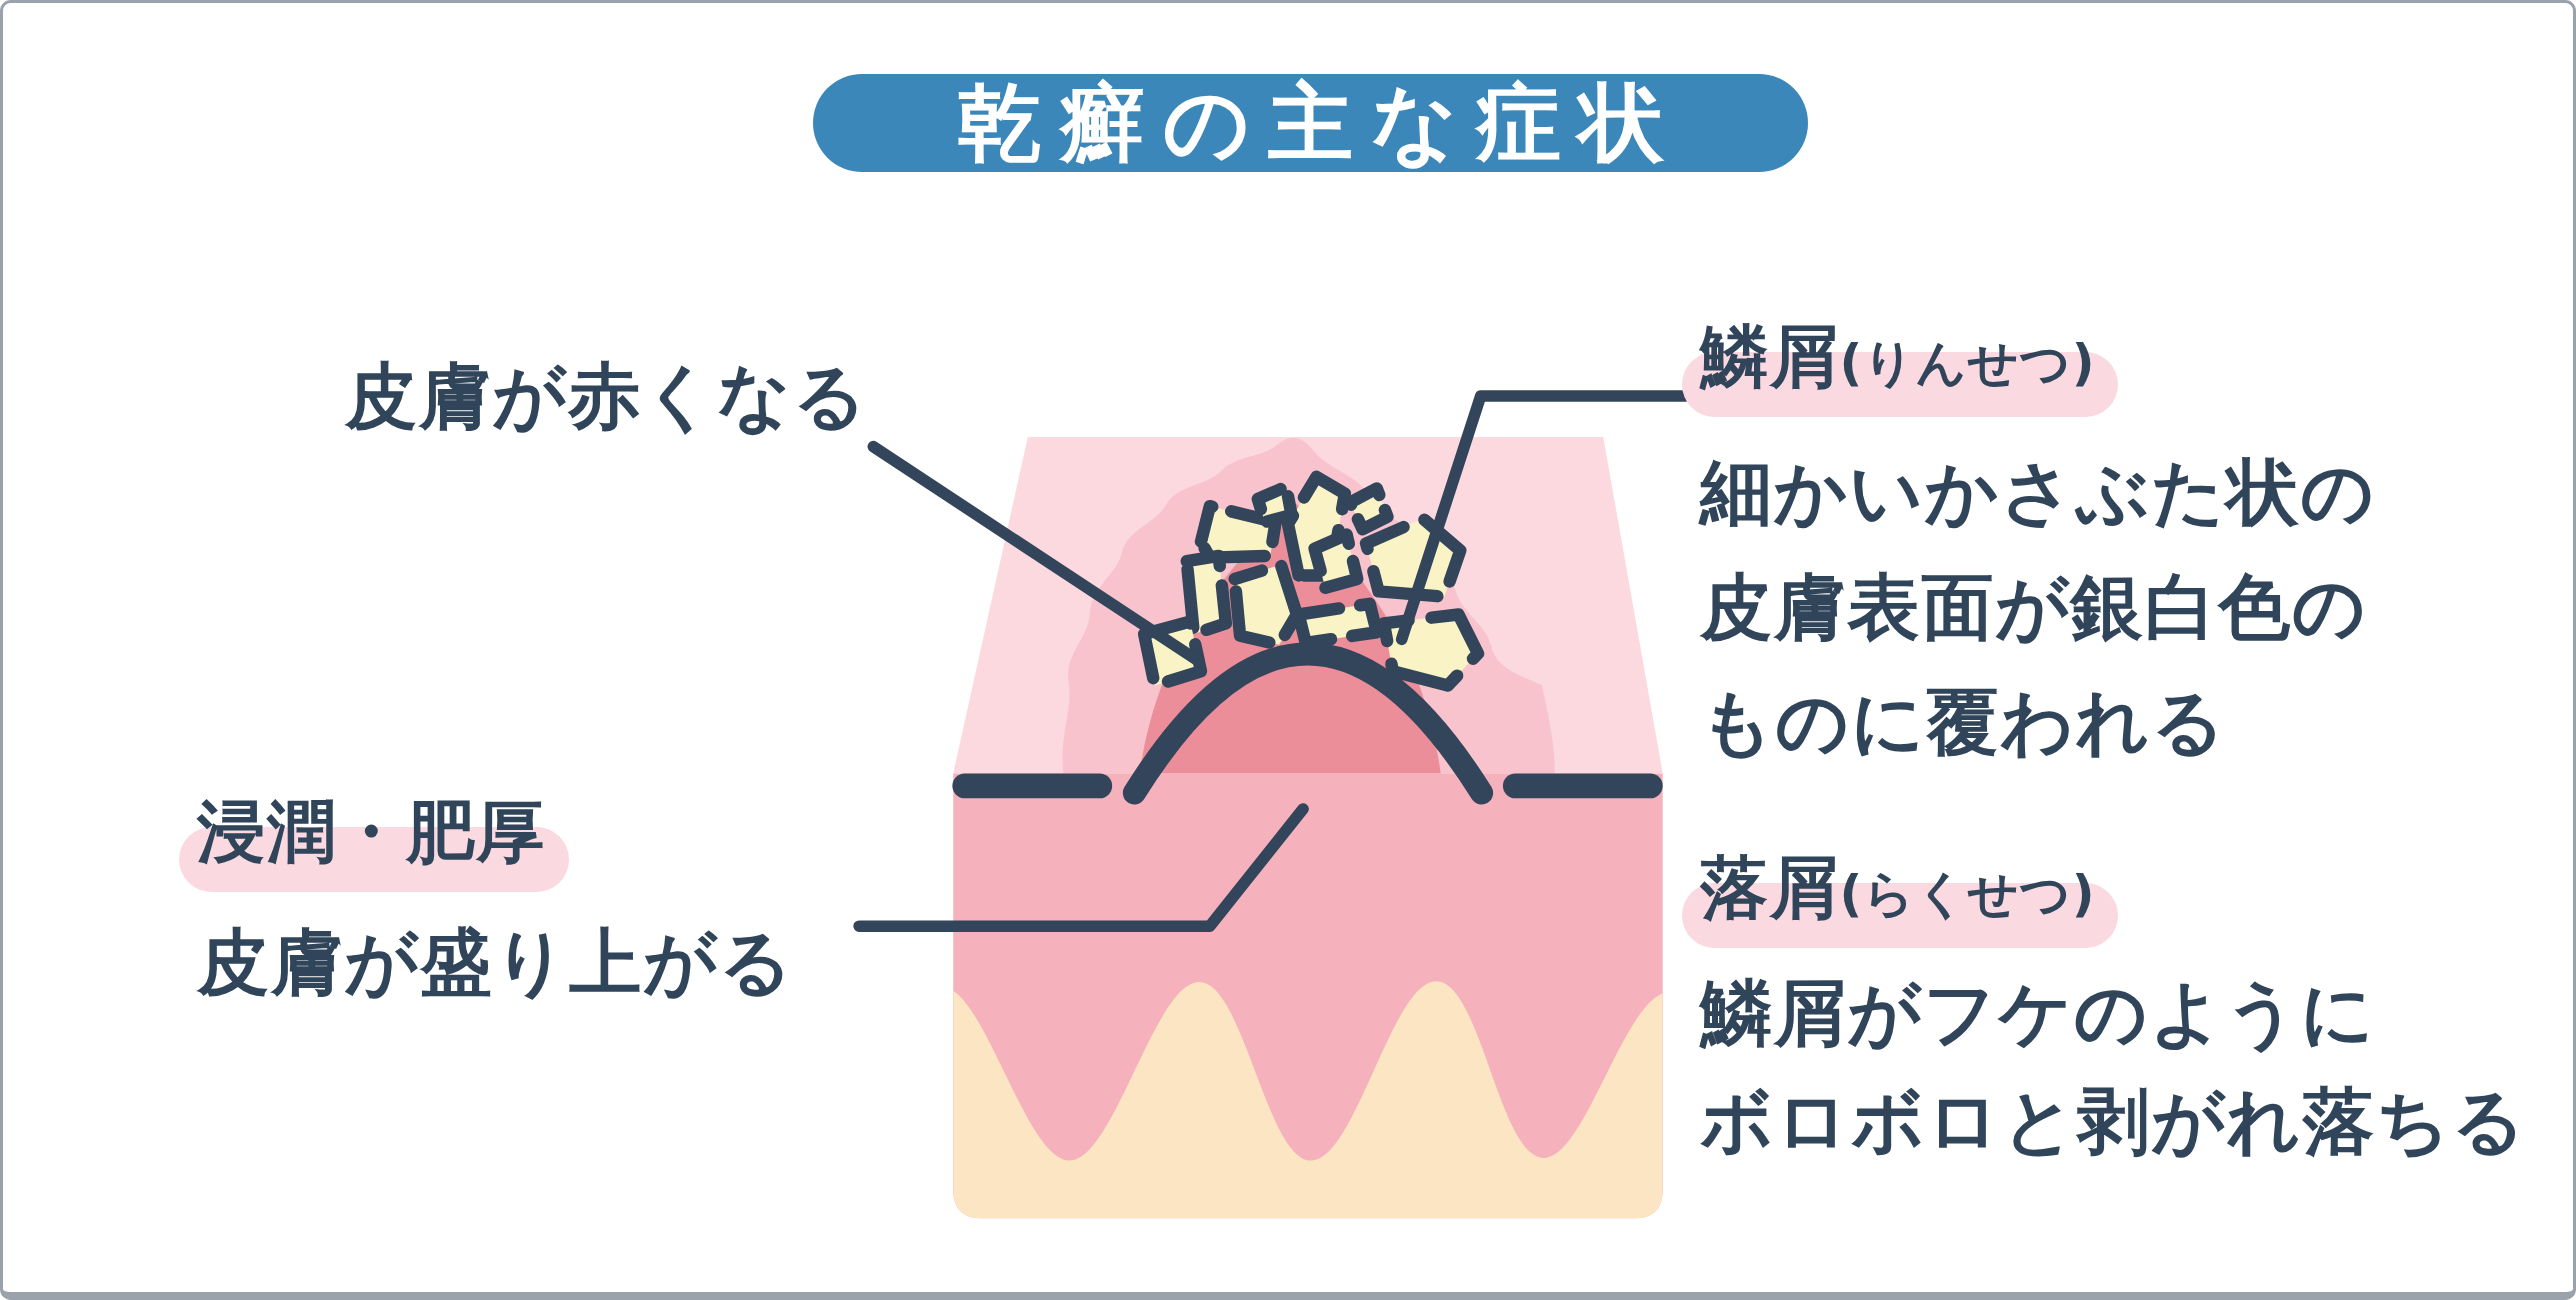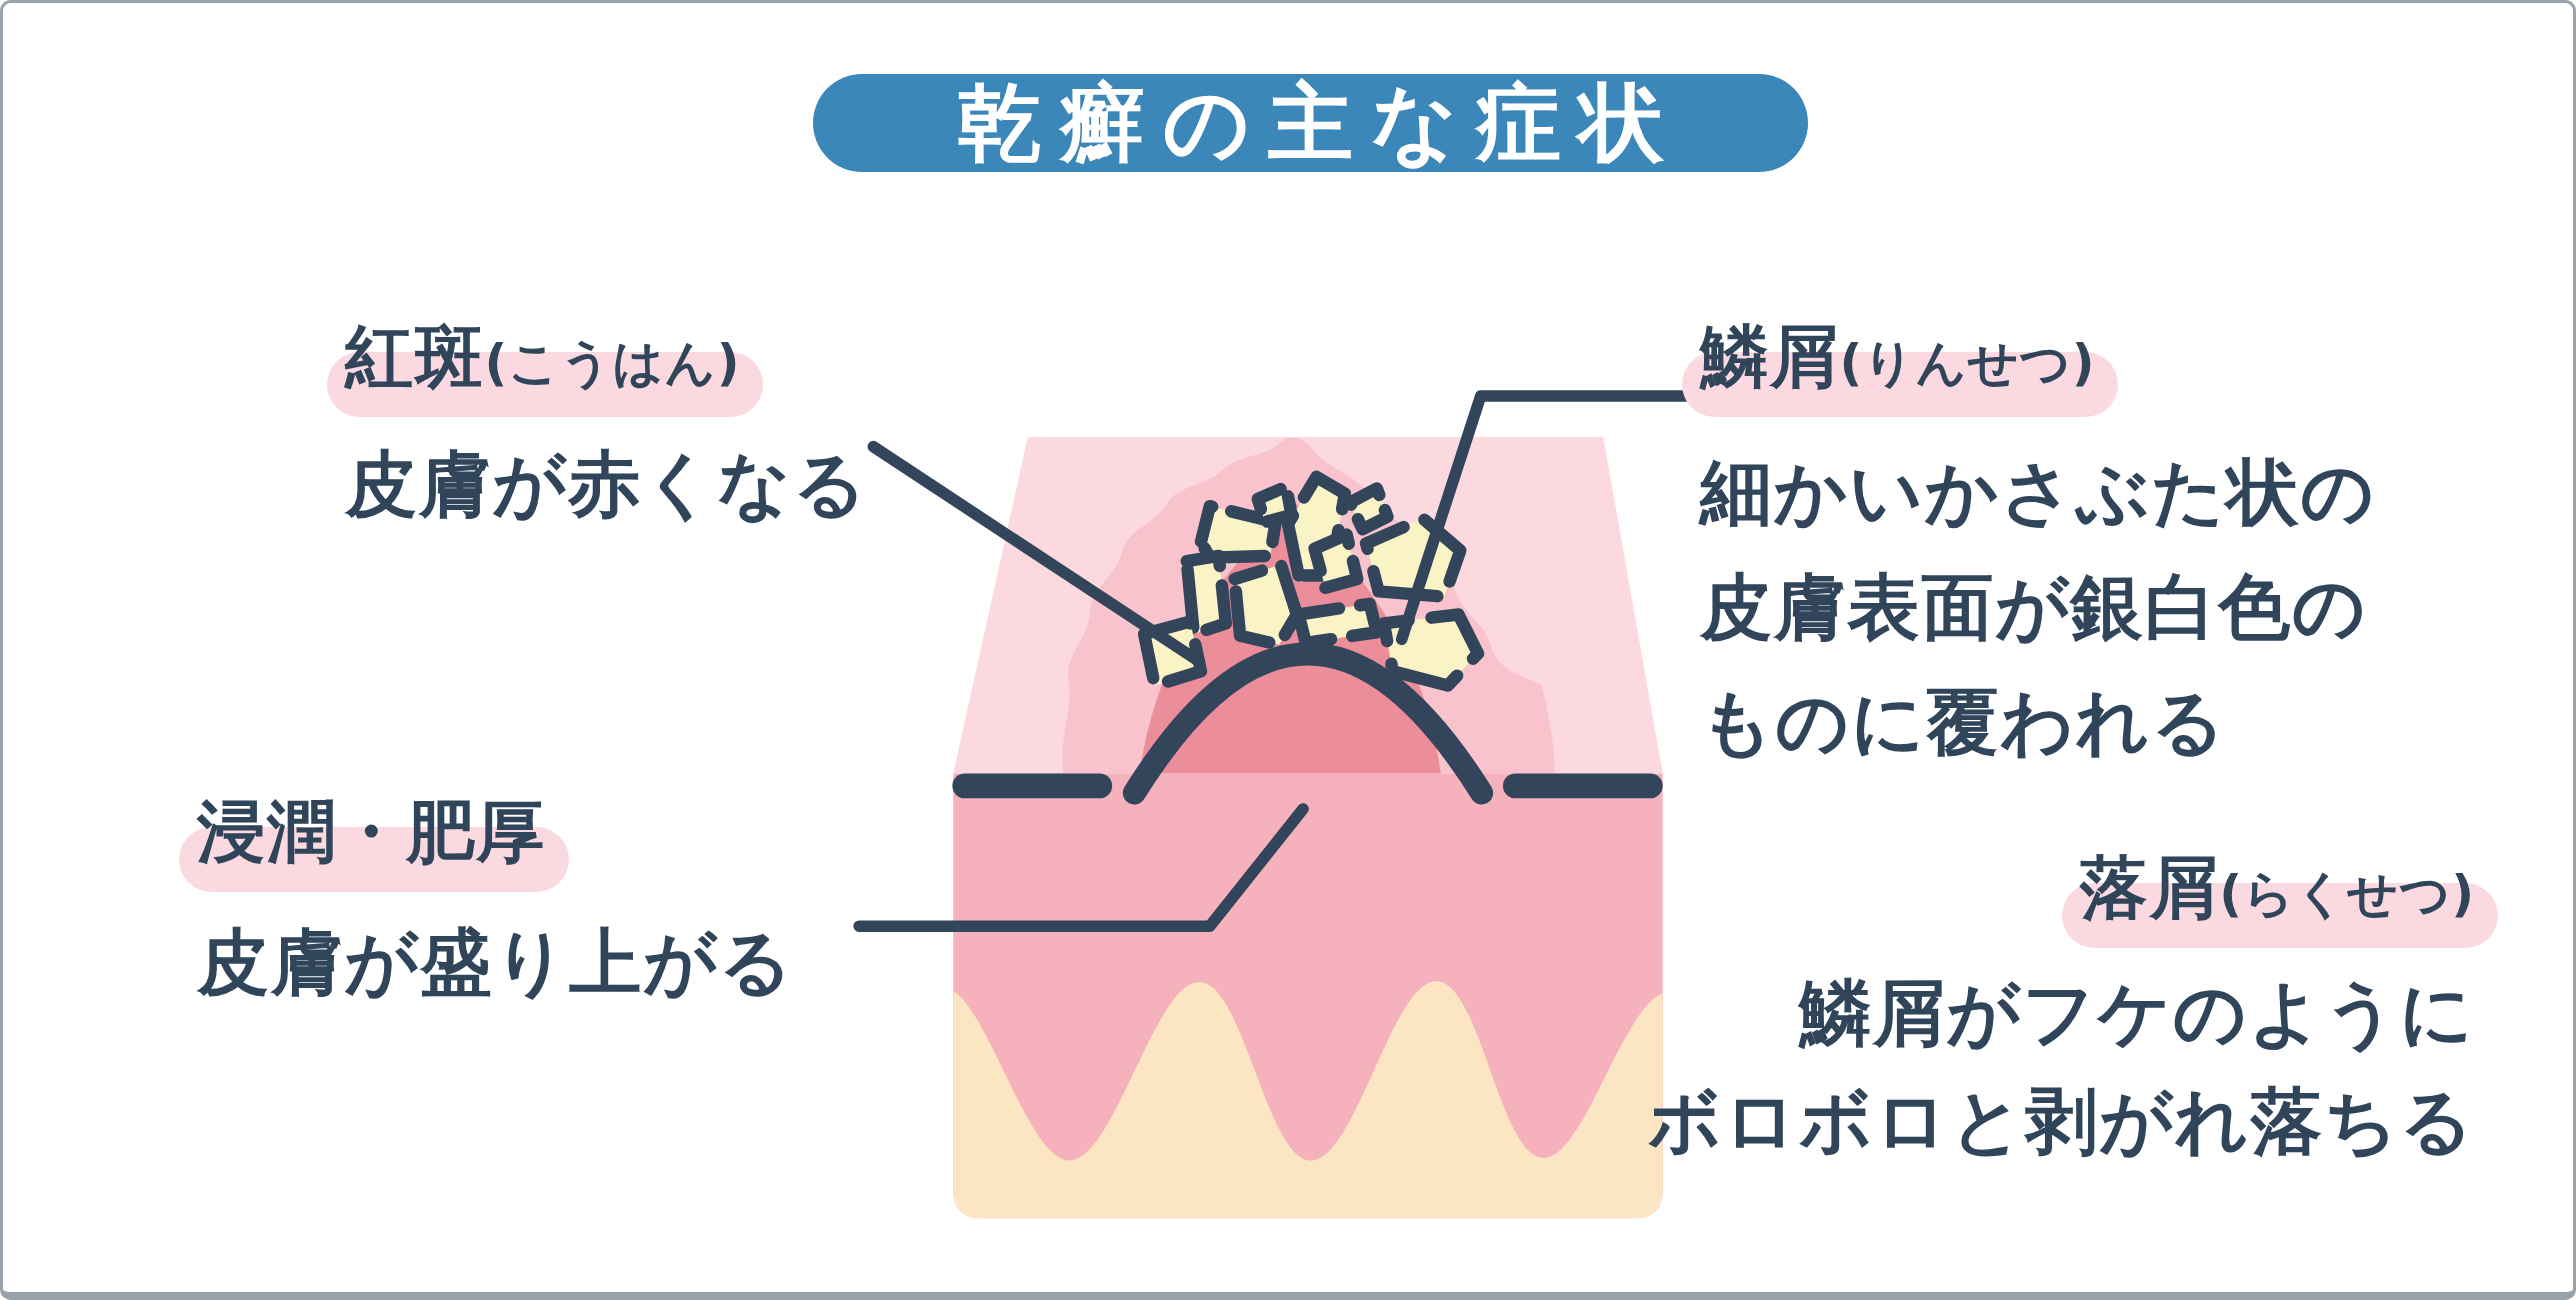--- a/index.html
+++ b/index.html
@@ -161,23 +161,20 @@
     <path d="M1520,566 L1550,550 L1562,582 L1534,596 Z" stroke-dasharray="52 18" stroke-dashoffset="10"></path>
     <path d="M1416,562 L1448,548 L1454,580 L1424,588 Z" stroke-dasharray="50 18" stroke-dashoffset="22"></path>
   </g>
 
   <line x1="983" y1="503" x2="1350" y2="745" stroke="#33455a" stroke-width="13" stroke-linecap="round"></line>
   <polyline points="1898,446 1667,446 1578,720" fill="none" stroke="#33455a" stroke-width="13" stroke-linecap="round" stroke-linejoin="round"></polyline>
   <polyline points="967,1043 1362,1043 1467,911" fill="none" stroke="#33455a" stroke-width="13" stroke-linecap="round" stroke-linejoin="round"></polyline>
 </svg>
 
 <div class="label" style="left:345px; top:313px;">
-  <div class="term-line">
-    <span class="pill"></span><span class="term">紅斑</span><span class="reading">(こうはん)</span>
-  </div>
   <div class="desc desc-gap-left">皮膚が赤くなる</div>
 </div>
 
 <div class="label" style="left:197px; top:788px;">
   <div class="term-line">
     <span class="pill"></span><span class="term">浸潤・肥厚</span>
   </div>
   <br>
   <div class="desc desc-gap-shinjun">皮膚が盛り上がる</div>
 </div>
@@ -186,21 +183,21 @@
   <div class="term-line">
     <span class="pill"></span><span class="term">鱗屑</span><span class="reading">(りんせつ)</span>
   </div>
   <div class="desc desc-multi">
     <div class="desc-line">細かいかさぶた状の</div>
     <div class="desc-line">皮膚表面が銀白色の</div>
     <div class="desc-line">ものに覆われる</div>
   </div>
 </div>
 
-<div class="label" style="left:1648px; top:844px;text-align:right;">
+<div class="label" style="left:1700px; top:844px;">
   <div class="term-line">
     <span class="pill"></span><span class="term">落屑</span><span class="reading">(らくせつ)</span>
   </div>
   <div class="desc desc-multi desc-multi-rakusetsu">
     <div class="desc-line">鱗屑がフケのように</div>
     <div class="desc-line">ボロボロと剥がれ落ちる</div>
   </div>
 </div>
 
 

